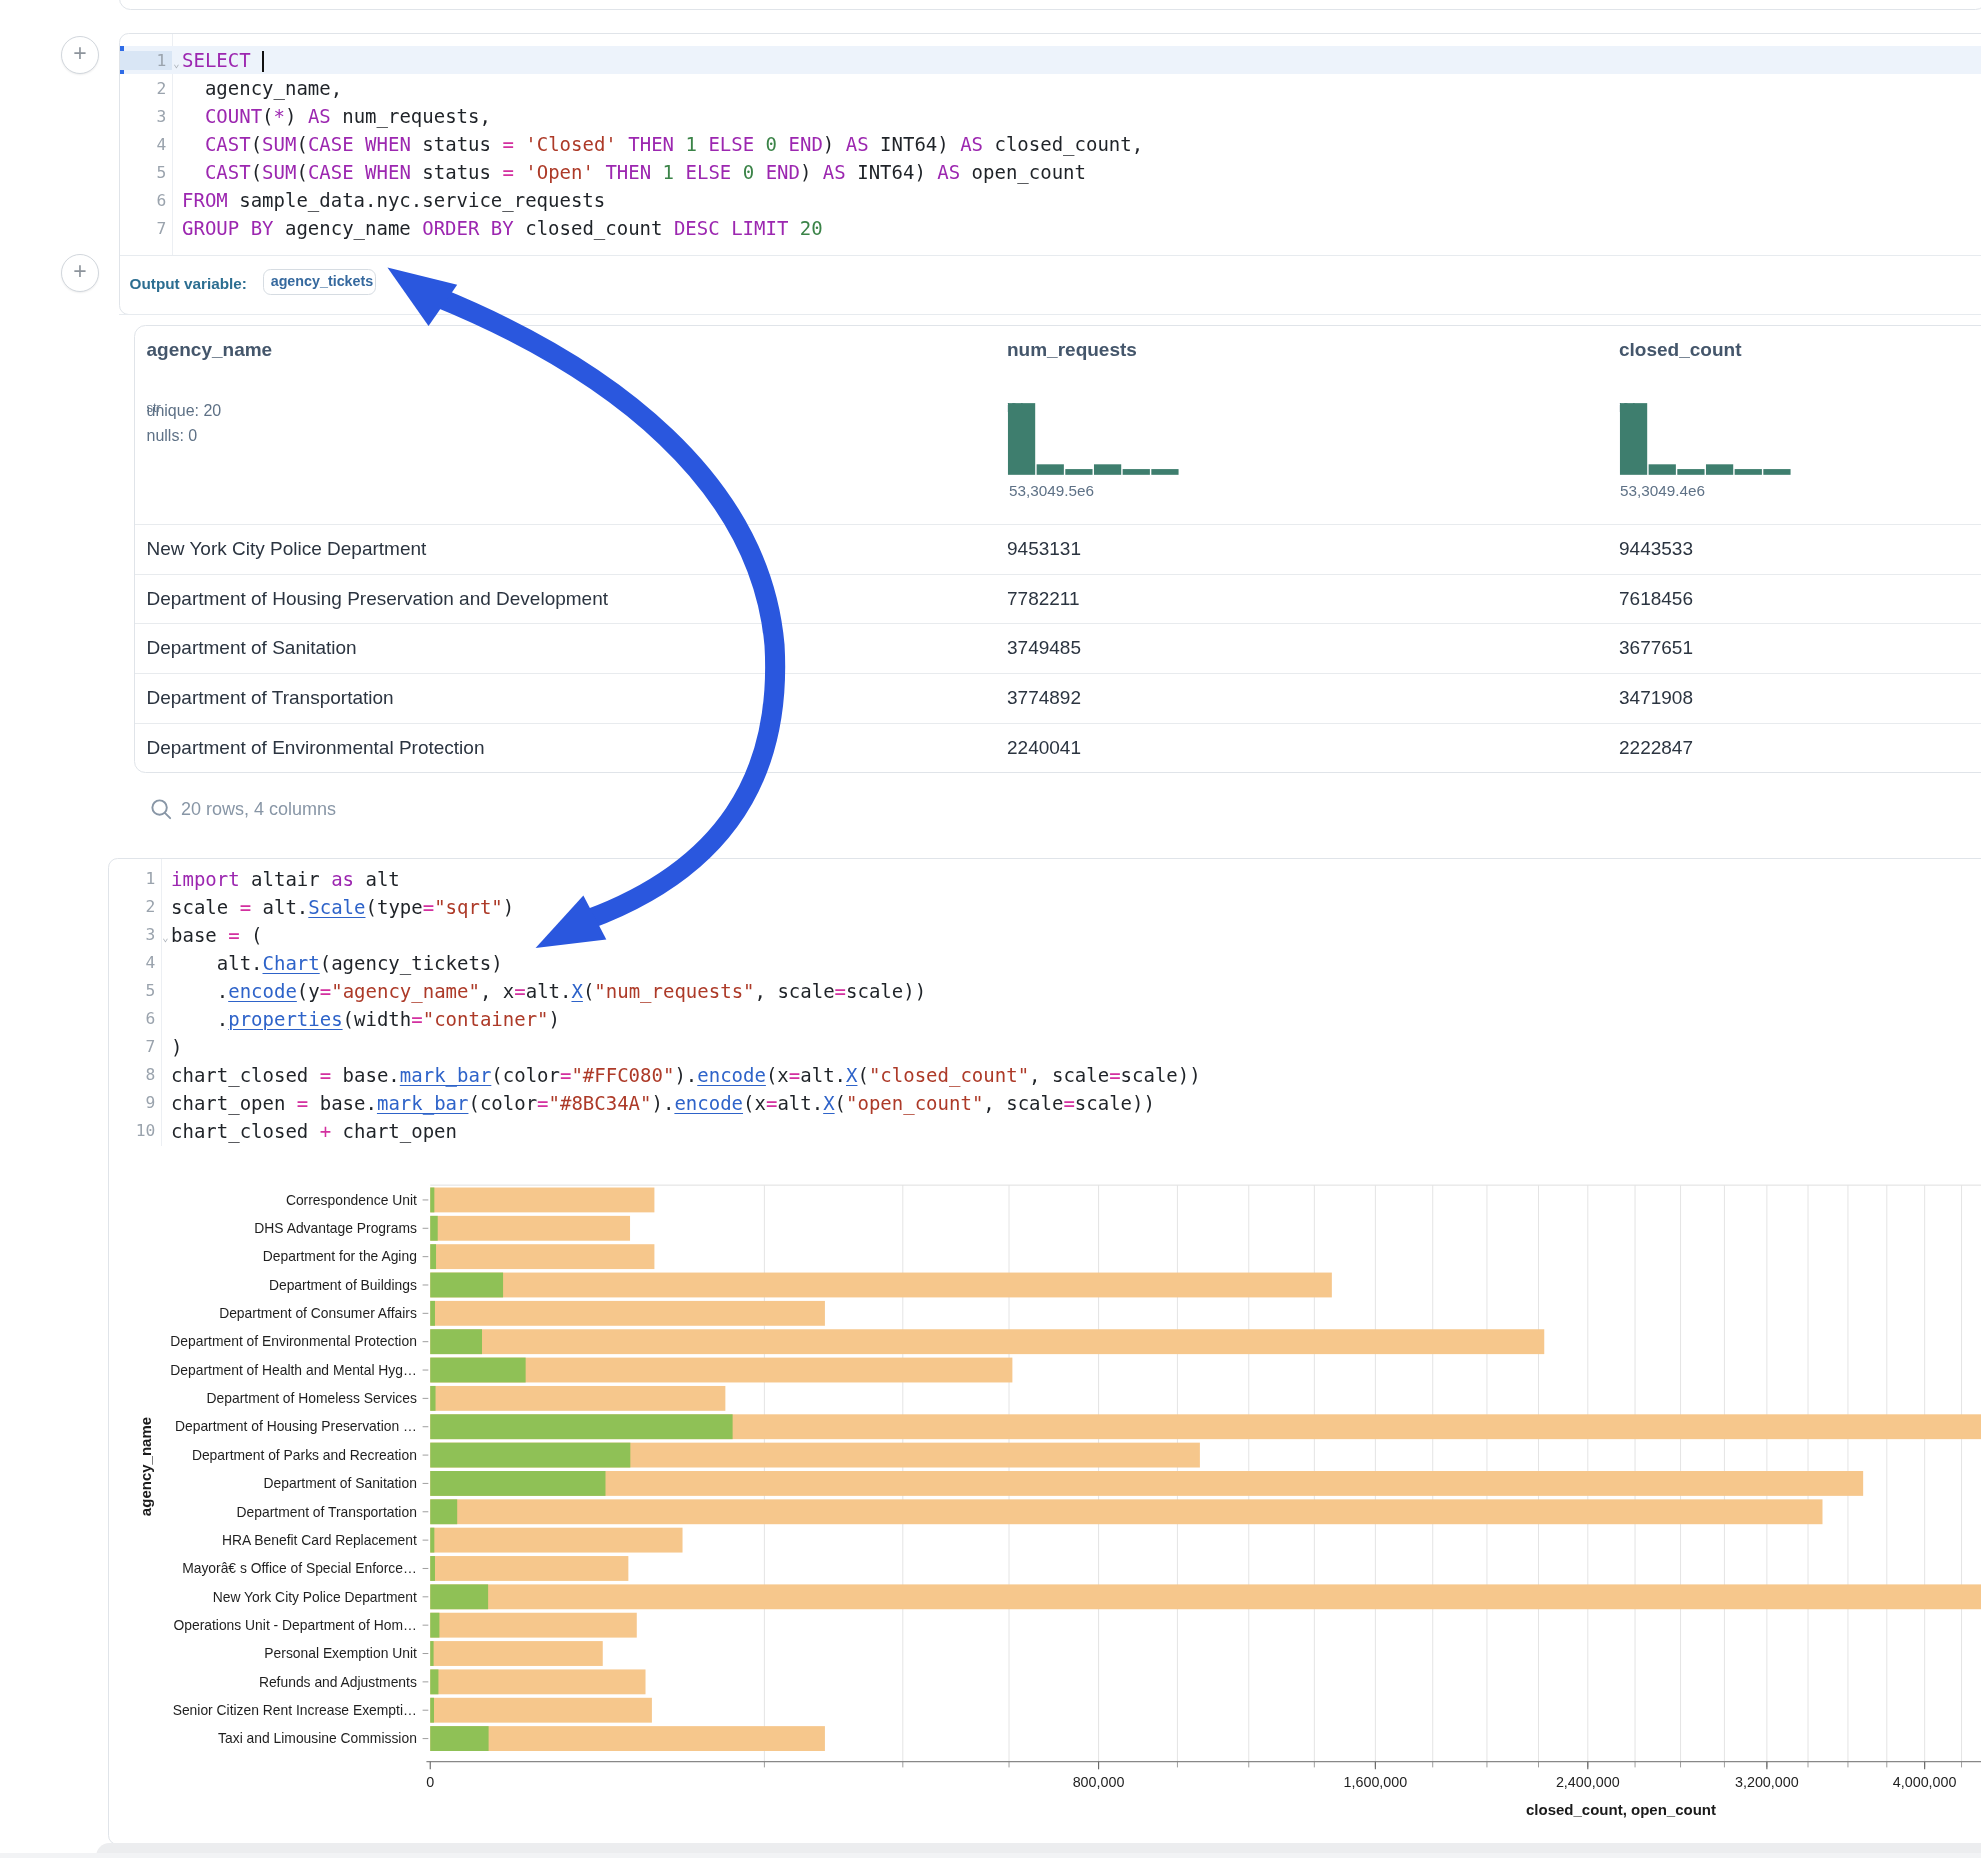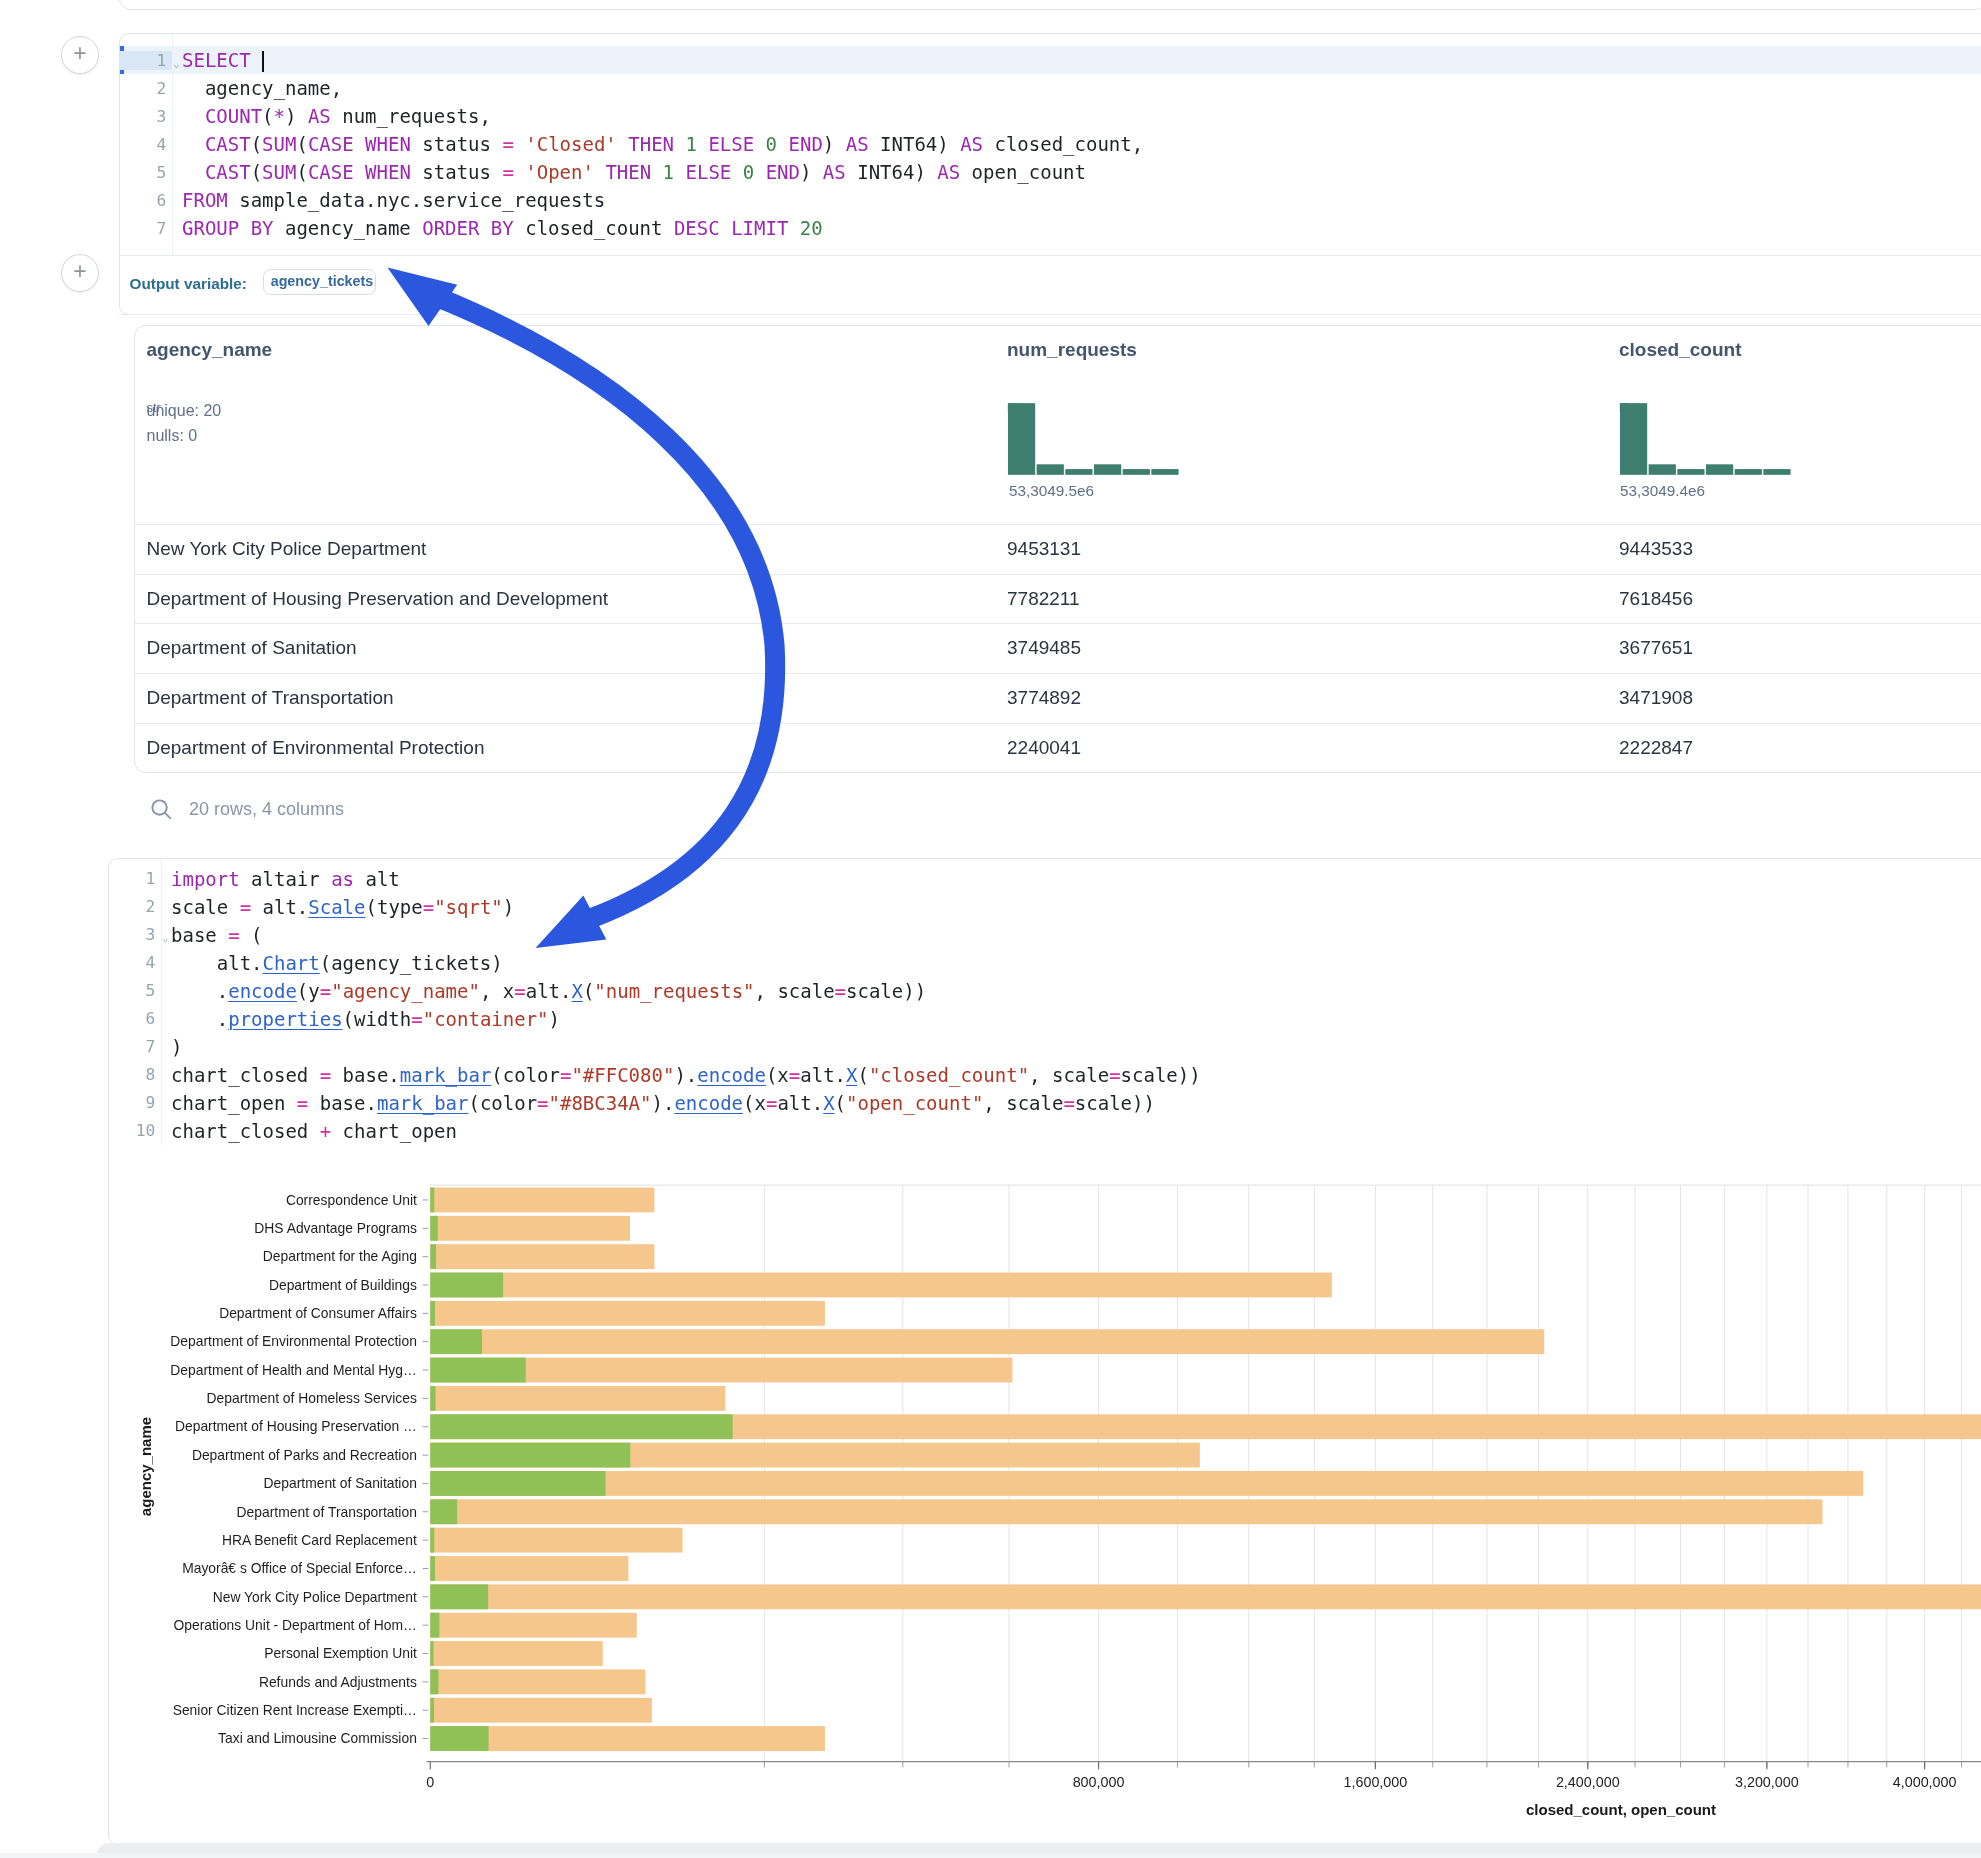--- a/index.html
+++ b/index.html
@@ -51,21 +51,21 @@
   .divider-full{position:absolute;height:1px;background:#E7EBEF;}
   
   #table-card{left:134px;top:325px;width:1874px;height:446px;border-radius:11.5px;}
   .th-name{position:absolute;font-size:19px;font-weight:bold;color:#44566B;}
   .th-type{position:absolute;font-size:13px;color:#5E7186;margin-top:31px;}
   .th-stat{position:absolute;font-size:16px;color:#5E7186;}
   .hist{position:absolute;}
   .hist-lab{position:absolute;font-size:15.3px;color:#5E7186;display:flex;justify-content:flex-start;}
   .t-row{position:absolute;left:0;right:0;height:50px;border-top:1px solid #E8EBEE;cursor:default;}
   .t-cell{position:absolute;top:13.4px;font-size:19px;color:#2B3440;white-space:nowrap;}
-  .t-footer{position:absolute;font-size:18px;color:#8896A6;display:flex;align-items:center;gap:15px;}
+  .t-footer{position:absolute;font-size:18px;color:#8896A6;display:flex;align-items:center;gap:7px;}
   
   .axis-title{position:absolute;font-size:15px;font-weight:bold;color:#1a1a1a;text-align:center;}
   
   .strip-gray{position:absolute;left:96px;right:0;top:1843px;height:15.3px;background:#ECEDEF;border-top-left-radius:13.4px;}
   .strip-light{position:absolute;left:0;right:0;top:1853px;height:4.8px;background:#F2F3F5;}
 </style>
 </head>
 <body>
 
 <div class="card" style="left:119px;top:-15.3px;width:1866px;height:23px;border-radius:11.5px;"></div>

